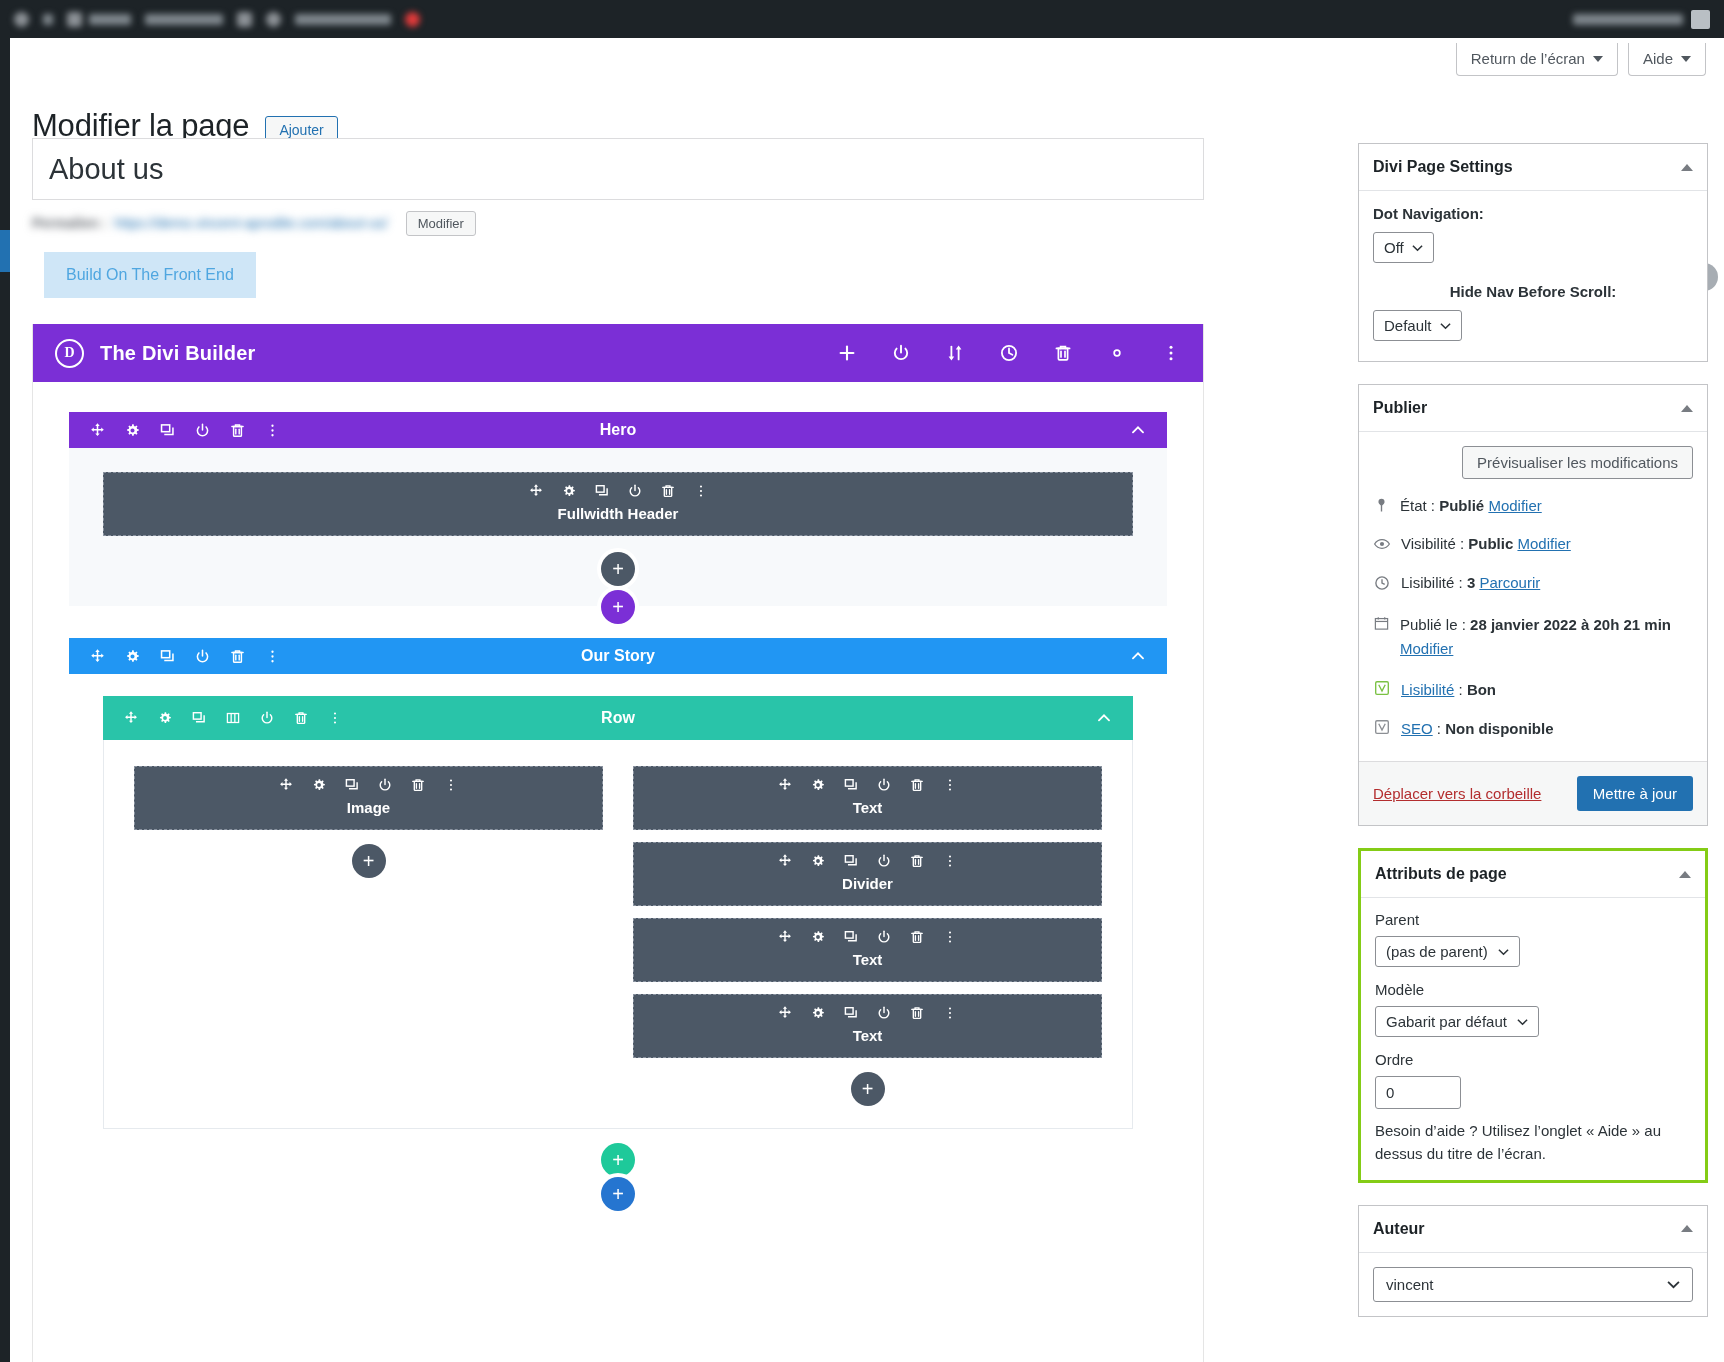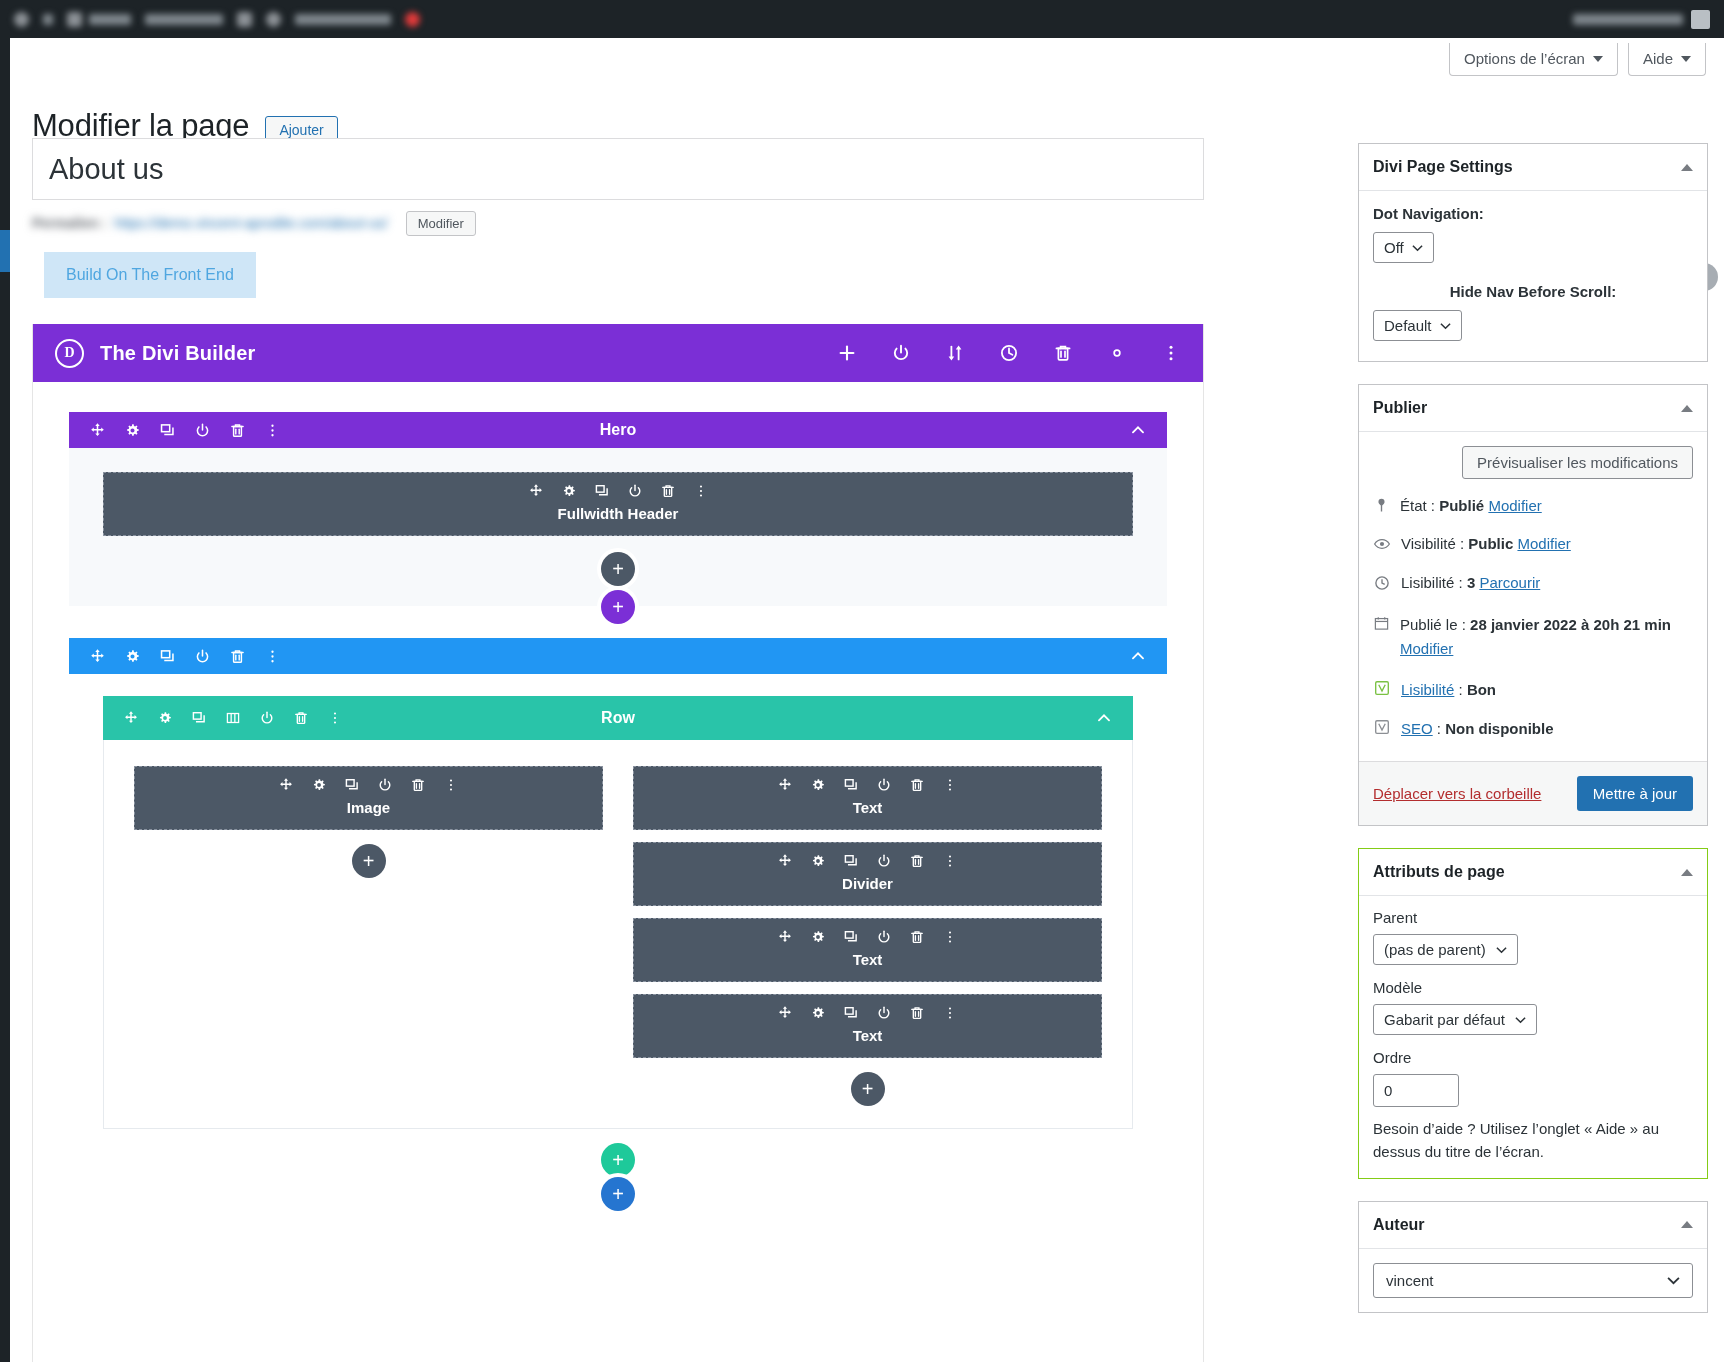--- a/index.html
+++ b/index.html
@@ -233,21 +233,21 @@
 </div>
 
 <div id="adminmenu-strip">
   <div id="adminmenu-active"></div>
 </div>
 
 <div id="wpbody">
 
   <div id="screen-meta-links">
     <div class="meta-btn">
-      <span>Options de l’écran</span>
+      <span>Return de l’écran</span>
       <span class="caret-down"></span>
     </div>
     <div class="meta-btn">
       <span>Aide</span>
       <span class="caret-down"></span>
     </div>
   </div>
 
   <div id="title-row">
     <span id="page-title">Modifier la page</span>
@@ -522,20 +522,21 @@
                 </svg>
               </span>
             <span>
                 <svg class="ic" width="17" height="17" viewBox="0 0 20 20" fill="#fff">
                   <circle cx="10" cy="4.4" r="1.35"></circle>
                   <circle cx="10" cy="10" r="1.35"></circle>
                   <circle cx="10" cy="15.6" r="1.35"></circle>
                 </svg>
               </span>
           </div>
+          <div class="bar-title">Our Story</div>
           <span class="bar-collapse">
             <svg class="ic" width="18" height="18" viewBox="0 0 20 20" fill="none" stroke="#fff" stroke-width="2" stroke-linecap="round">
                 <polyline points="4.4,12.6 10,7 15.6,12.6"></polyline>
               </svg>
           </span>
         </div>
 
         <div class="et-section-body ourstory">
 
           <div class="et-row-wrap">
@@ -966,21 +967,21 @@
           </span>
         </div>
       </div>
 
       <div style="border-top:1px solid #dcdcde;background:#f6f7f7;padding:14px;display:flex;align-items:center;">
         <a href="#" style="color:#b32d2e;font-size:15px;">Déplacer vers la corbeille</a>
         <span style="margin-left:auto;background:#2271b1;color:#fff;border-radius:3px;padding:9px 16px;font-size:15px;cursor:pointer;">Mettre à jour</span>
       </div>
     </div>
 
-    <div style="background:#fff;border:1px solid #84cc16;margin-bottom:22px;">
+    <div style="background:#fff;border:3px solid #84cc16;margin-bottom:22px;">
       <div style="display:flex;align-items:center;padding:14px 14px;border-bottom:1px solid #e2e4e7;">
         <span style="font-size:16px;font-weight:600;color:#1d2327;">Attributs de page</span>
         <span style="margin-left:auto;width:0;height:0;border-left:6px solid transparent;border-right:6px solid transparent;border-bottom:7px solid #787c82;"></span>
       </div>
       <div style="padding:13px 14px 14px 14px;font-size:15px;color:#2c3338;">
         <div style="font-weight:400;margin-bottom:8px;">Parent</div>
         <div style="display:inline-flex;align-items:center;gap:10px;border:1px solid #8c8f94;border-radius:3px;padding:6px 10px;cursor:pointer;background:#fff;justify-content:center;">
           <span>(pas de parent)</span>
           <svg width="11" height="8" viewBox="0 0 12 8" fill="none" stroke="#2c3338" stroke-width="1.7">
               <polyline points="1,1.6 6,6.4 11,1.6"></polyline>

